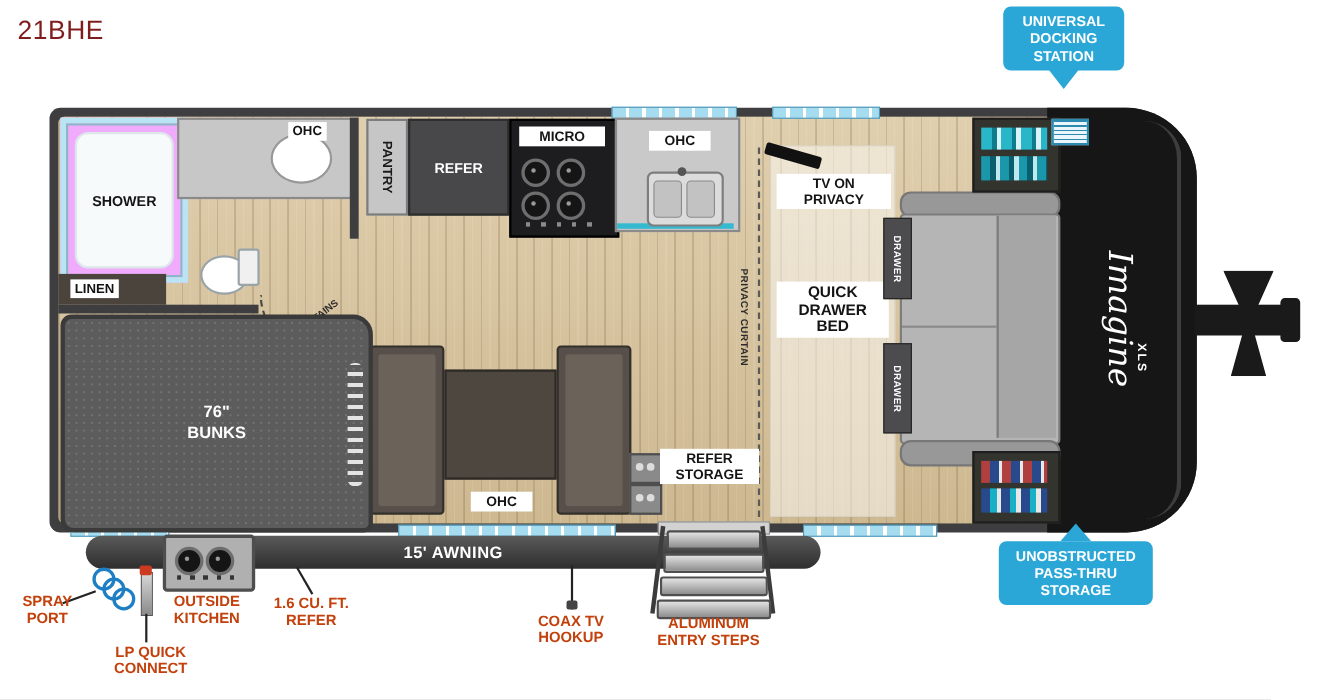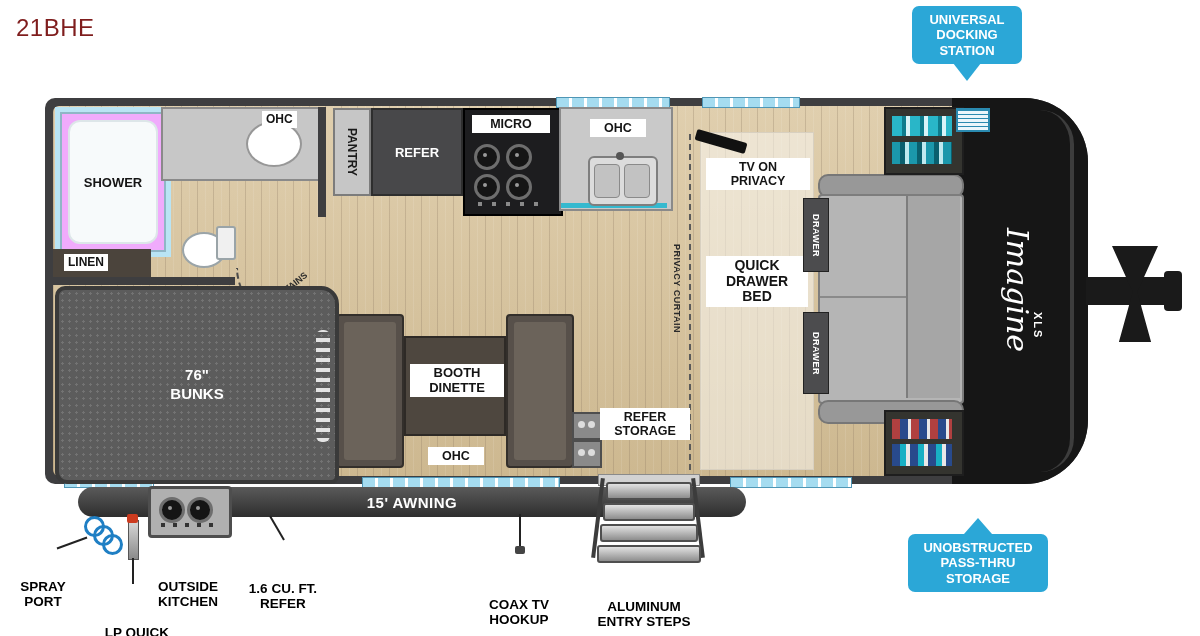--- a/index.html
+++ b/index.html
@@ -3,22 +3,22 @@
 <meta charset="utf-8">
 <style>
   html,body{margin:0;padding:0;background:#fff;}
   #canvas{position:relative;width:1200px;height:636px;background:#fff;overflow:hidden;
           font-family:"Liberation Sans",sans-serif;color:#141414;}
   .abs{position:absolute;}
   .lbl{position:absolute;background:#fff;color:#141414;font-weight:700;text-align:center;
        line-height:1.12;padding:2px 4px;font-size:13px;}
   .lbl span{display:block;}
   .noBg{background:transparent;}
-  .outlbl{position:absolute;color:#000000;font-weight:700;text-align:center;line-height:1.08;
-          font-size:13.5px;margin-top:40px;}
+  .outlbl{position:absolute;color:#c2410c;font-weight:700;text-align:center;line-height:1.08;
+          font-size:13.5px;}
   .outlbl span{display:block;}
   .win{position:absolute;height:9px;background:#a5dcf0;border:1px solid #4f96b5;
        background-image:repeating-linear-gradient(90deg,transparent 0 12px,#fff 12px 15px);}
   .vtext{writing-mode:vertical-rl;}
   .badge{position:absolute;background:#2ba7d7;color:#fff;font-weight:700;text-align:center;
          font-size:13px;line-height:1.18;border-radius:7px;padding:6px 4px;}
   .badge span{display:block;}
   .floor{background-color:#d8c5a0;
          background-image:
            repeating-linear-gradient(90deg,rgba(101,74,42,.22) 0 1.5px,rgba(0,0,0,0) 1.5px 16px),
@@ -163,24 +163,20 @@
   <div class="abs" style="left:689px;top:134px;width:0;height:336px;border-left:2.5px dashed #5a5a5a;"></div>
   <div class="abs vtext noBg" style="left:672px;top:244px;font-size:9px;font-weight:700;color:#2b2b2b;letter-spacing:.5px;">PRIVACY CURTAIN</div>
 
   <div class="abs" style="left:336px;top:314px;width:64px;height:150px;background:#57504a;border:2px solid #332f2b;border-radius:4px;">
     <div style="position:absolute;left:6px;top:6px;right:6px;bottom:6px;background:#6b635a;border-radius:3px;"></div>
   </div>
   <div class="abs" style="left:506px;top:314px;width:64px;height:150px;background:#57504a;border:2px solid #332f2b;border-radius:4px;">
     <div style="position:absolute;left:6px;top:6px;right:6px;bottom:6px;background:#6b635a;border-radius:3px;"></div>
   </div>
   <div class="abs" style="left:404px;top:336px;width:98px;height:96px;background:#4e473f;border:2px solid #2e2a26;"></div>
-  <div class="lbl" style="left:410px;top:364px;width:86px;font-size:13px;">
-    <span>BOOTH</span>
-    <span>DINETTE</span>
-  </div>
   <div class="lbl" style="left:428px;top:447px;width:48px;font-size:12.5px;">OHC</div>
 
   <div class="abs speckle" style="left:55px;top:286px;width:276px;height:190px;border:4px solid #3a3a3a;
               border-radius:10px 18px 8px 12px;display:flex;align-items:center;justify-content:center;">
     <div style="color:#fff;font-weight:700;font-size:15px;text-align:center;line-height:1.25;">
       <span style="display:block;">76"</span>
       <span style="display:block;text-align:right;">BUNKS</span>
     </div>
   </div>
   <div class="abs" style="left:316px;top:330px;width:14px;height:112px;border-radius:6px;opacity:.9;
@@ -252,21 +248,21 @@
     <div class="stepbar" style="left:14px;top:6px;width:82px;"></div>
     <div class="stepbar" style="left:11px;top:27px;width:88px;"></div>
     <div class="stepbar" style="left:8px;top:48px;width:94px;"></div>
     <div class="stepbar" style="left:5px;top:69px;width:100px;"></div>
   </div>
   <div class="outlbl" style="left:578px;top:560px;width:132px;">
     <span>ALUMINUM</span>
     <span>ENTRY STEPS</span>
   </div>
 
-  <div class="badge" style="left:908px;top:534px;width:132px;">
+  <div class="badge" style="left:908px;top:492px;width:132px;">
     <div style="position:absolute;left:50%;top:-16px;margin-left:-14px;width:0;height:0;
                 border:14px solid transparent;border-bottom:16px solid #2ba7d7;border-top:0;"></div>
     <span>UNOBSTRUCTED</span>
     <span>PASS-THRU</span>
     <span>STORAGE</span>
   </div>
 
 </div>
 
 </body></html>

